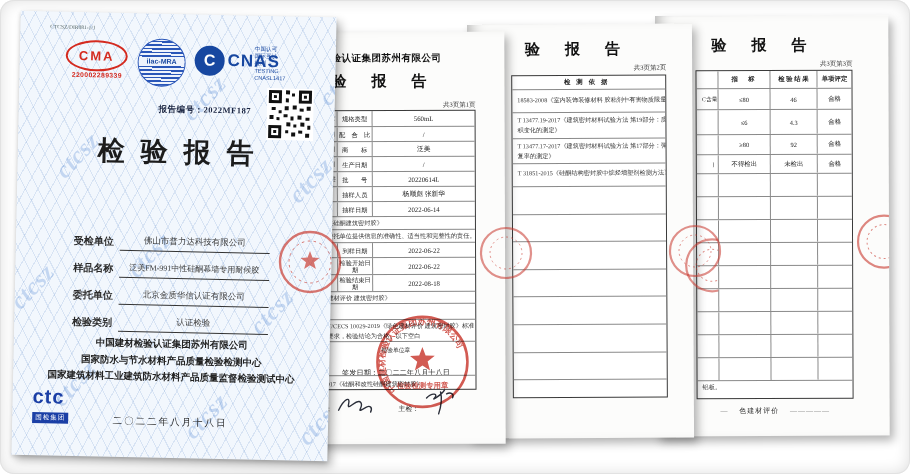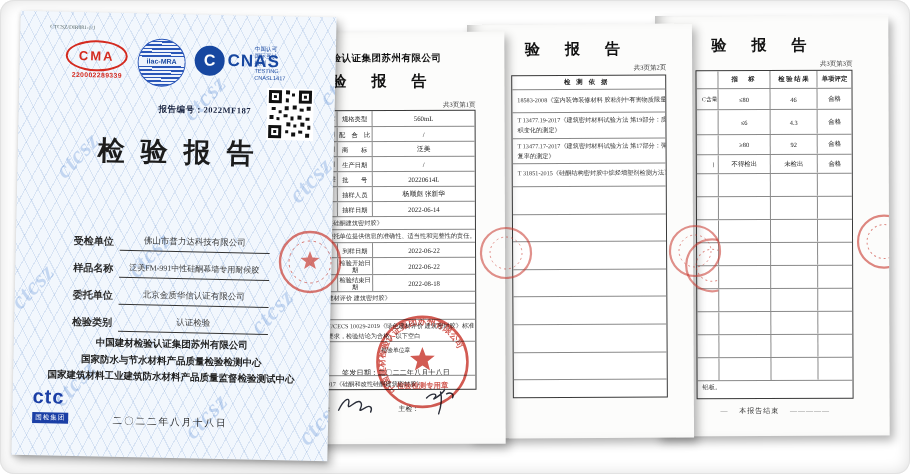--- a/index.html
+++ b/index.html
@@ -147,21 +147,21 @@
           <div class="cell" style="flex:1;"></div>
         </div>
       <div class="row" style="height:23px;">
           <div class="cell vline" style="width:22px;"></div>
           <div class="cell vline" style="width:52px;"></div>
           <div class="cell vline" style="width:47px;"></div>
           <div class="cell" style="flex:1;"></div>
         </div>
       <div class="row noterow" style="height:20px;">铝板。</div>
     </div>
-    <div class="endline abs ctr" style="left:40px;top:390px;width:157px;">—　 本报告结束 　—————</div>
+    <div class="endline abs ctr" style="left:40px;top:390px;width:157px;">—　 色建材评价 　—————</div>
 
     <svg class="abs" style="left:198px;top:196px;opacity:.6;" width="60" height="60" viewBox="0 0 60 60">
       <circle cx="30" cy="30" r="26" fill="none" stroke="#c8372d" stroke-width="2.2"></circle>
       <circle cx="30" cy="30" r="17" fill="none" stroke="#c8372d" stroke-width="1" stroke-dasharray="2 3"></circle>
     </svg>
   </div>
 
   <div class="page p3 inset-l">
     <div class="ptitle" style="left:18px;top:16px;">检验报告</div>
     <div class="pageno" style="left:140px;top:40px;width:59px;text-align:right;">共3页第2页</div>

